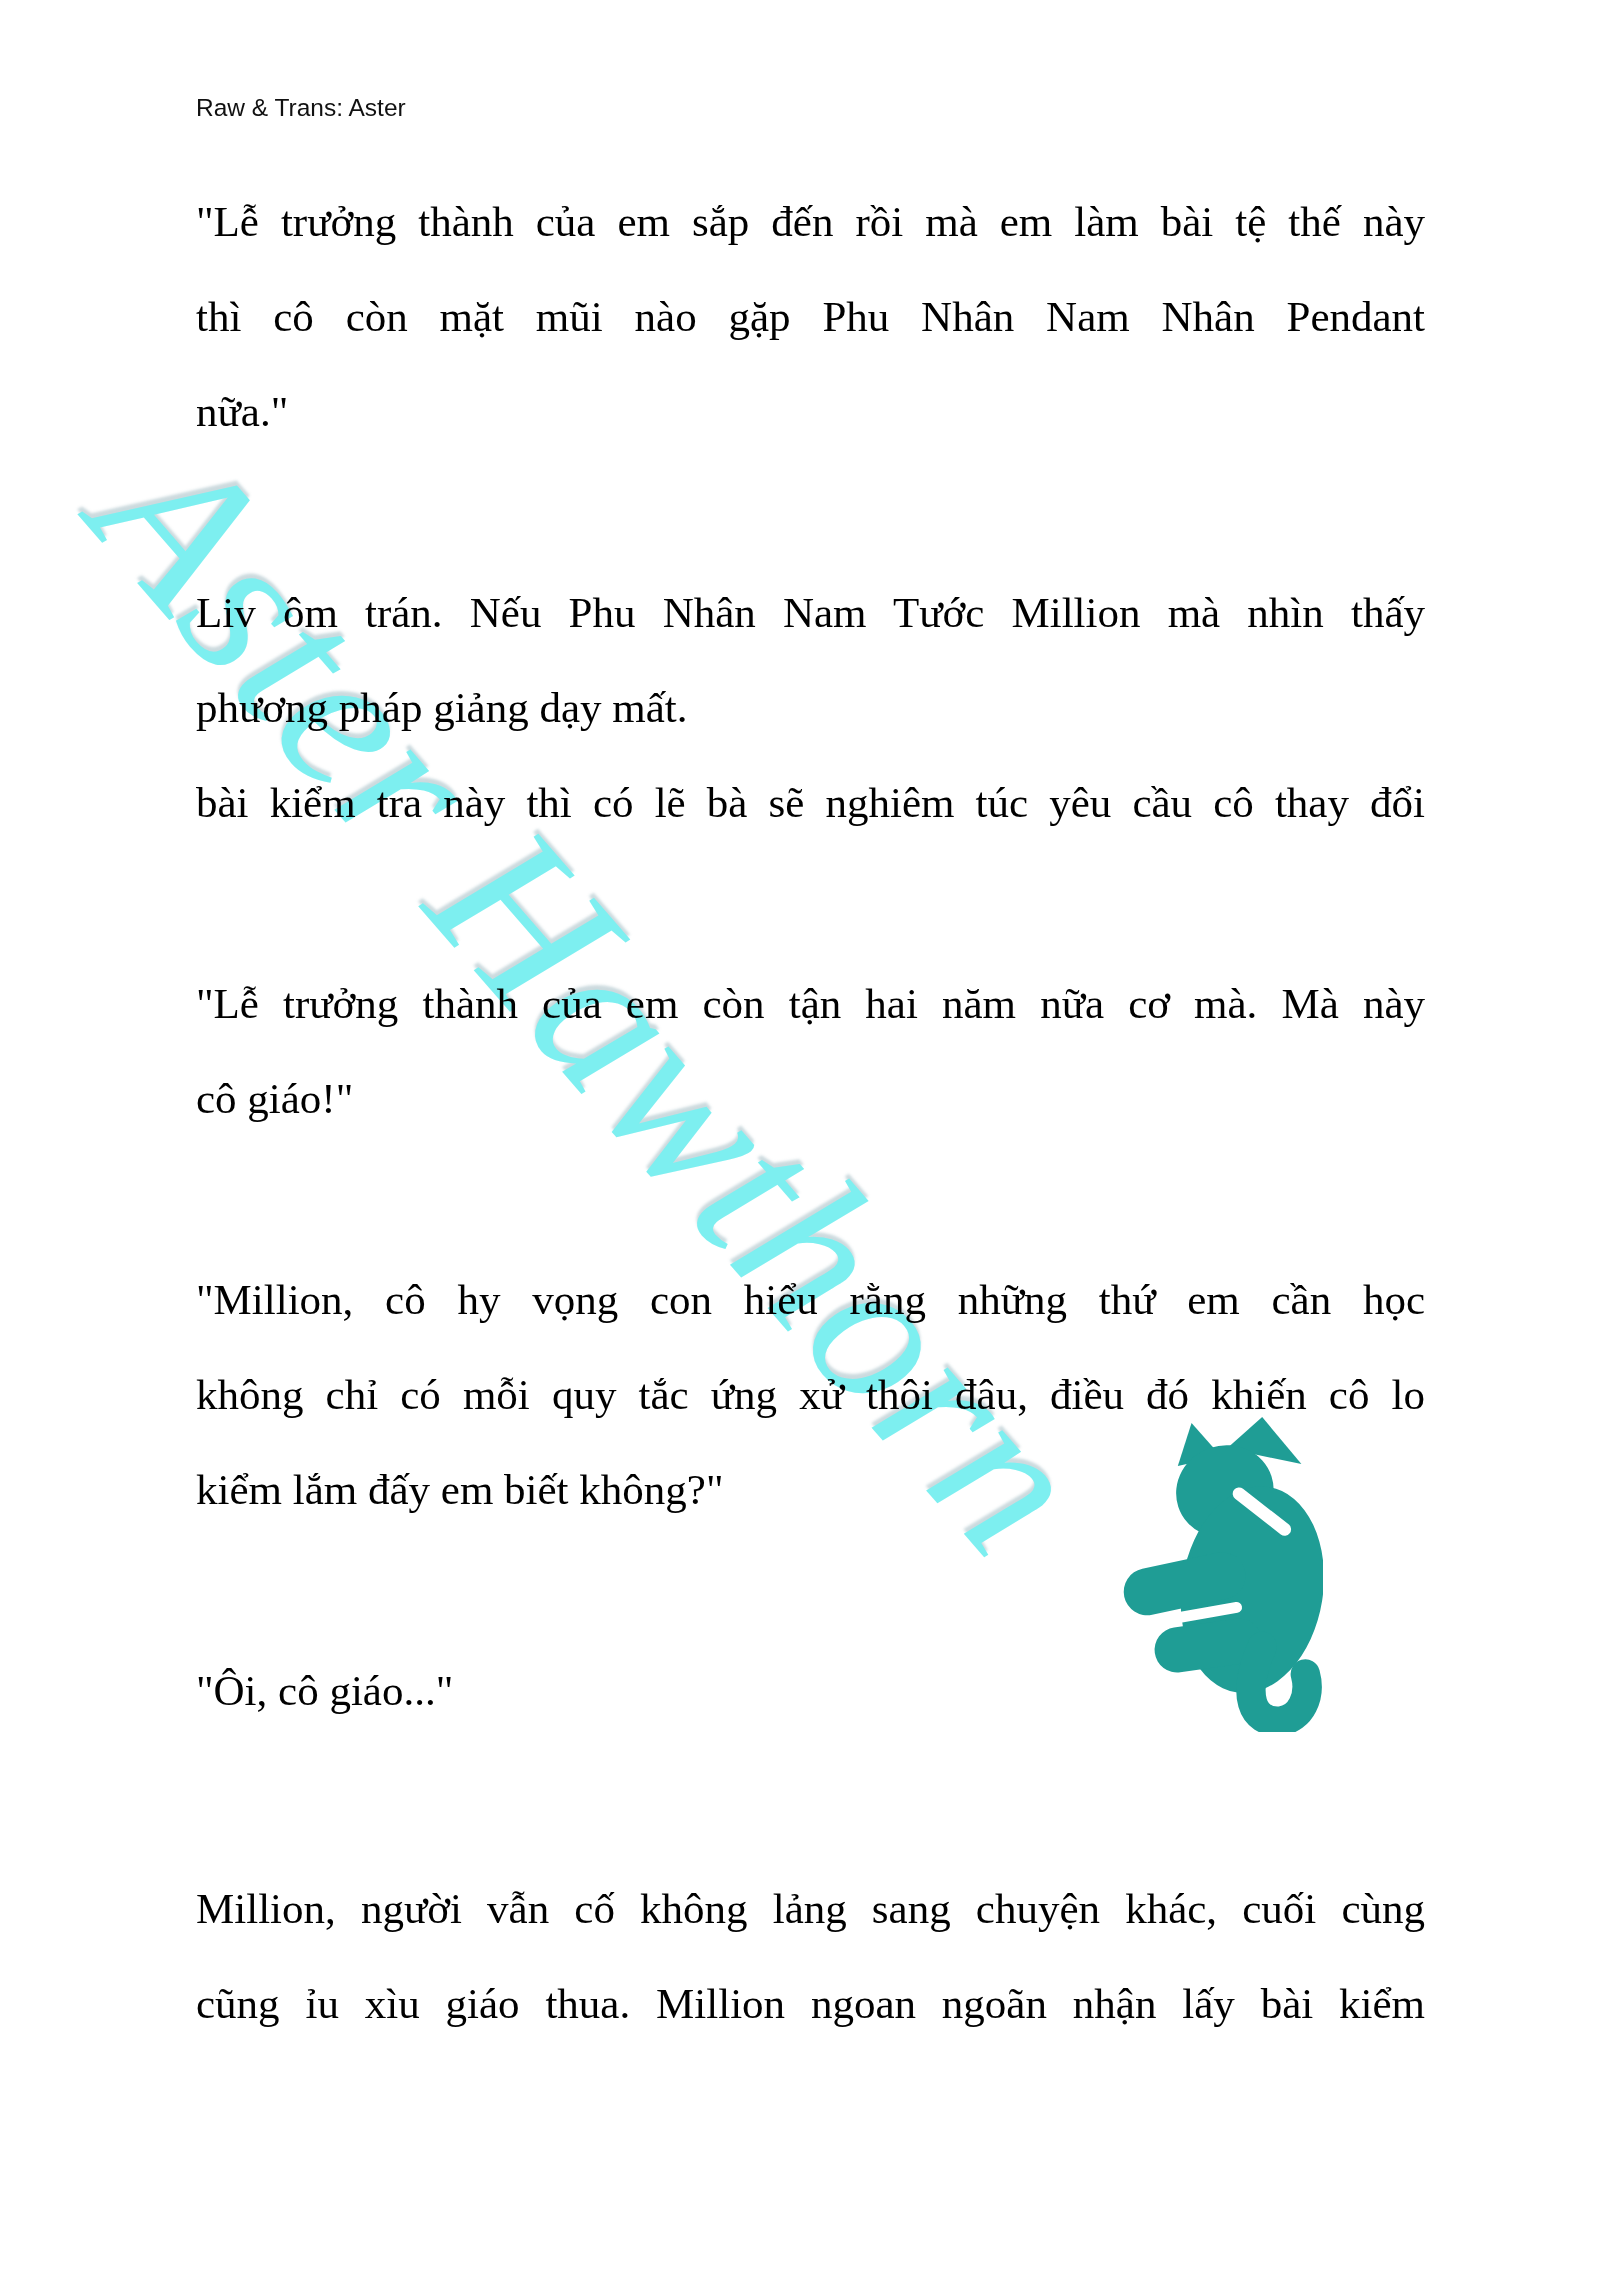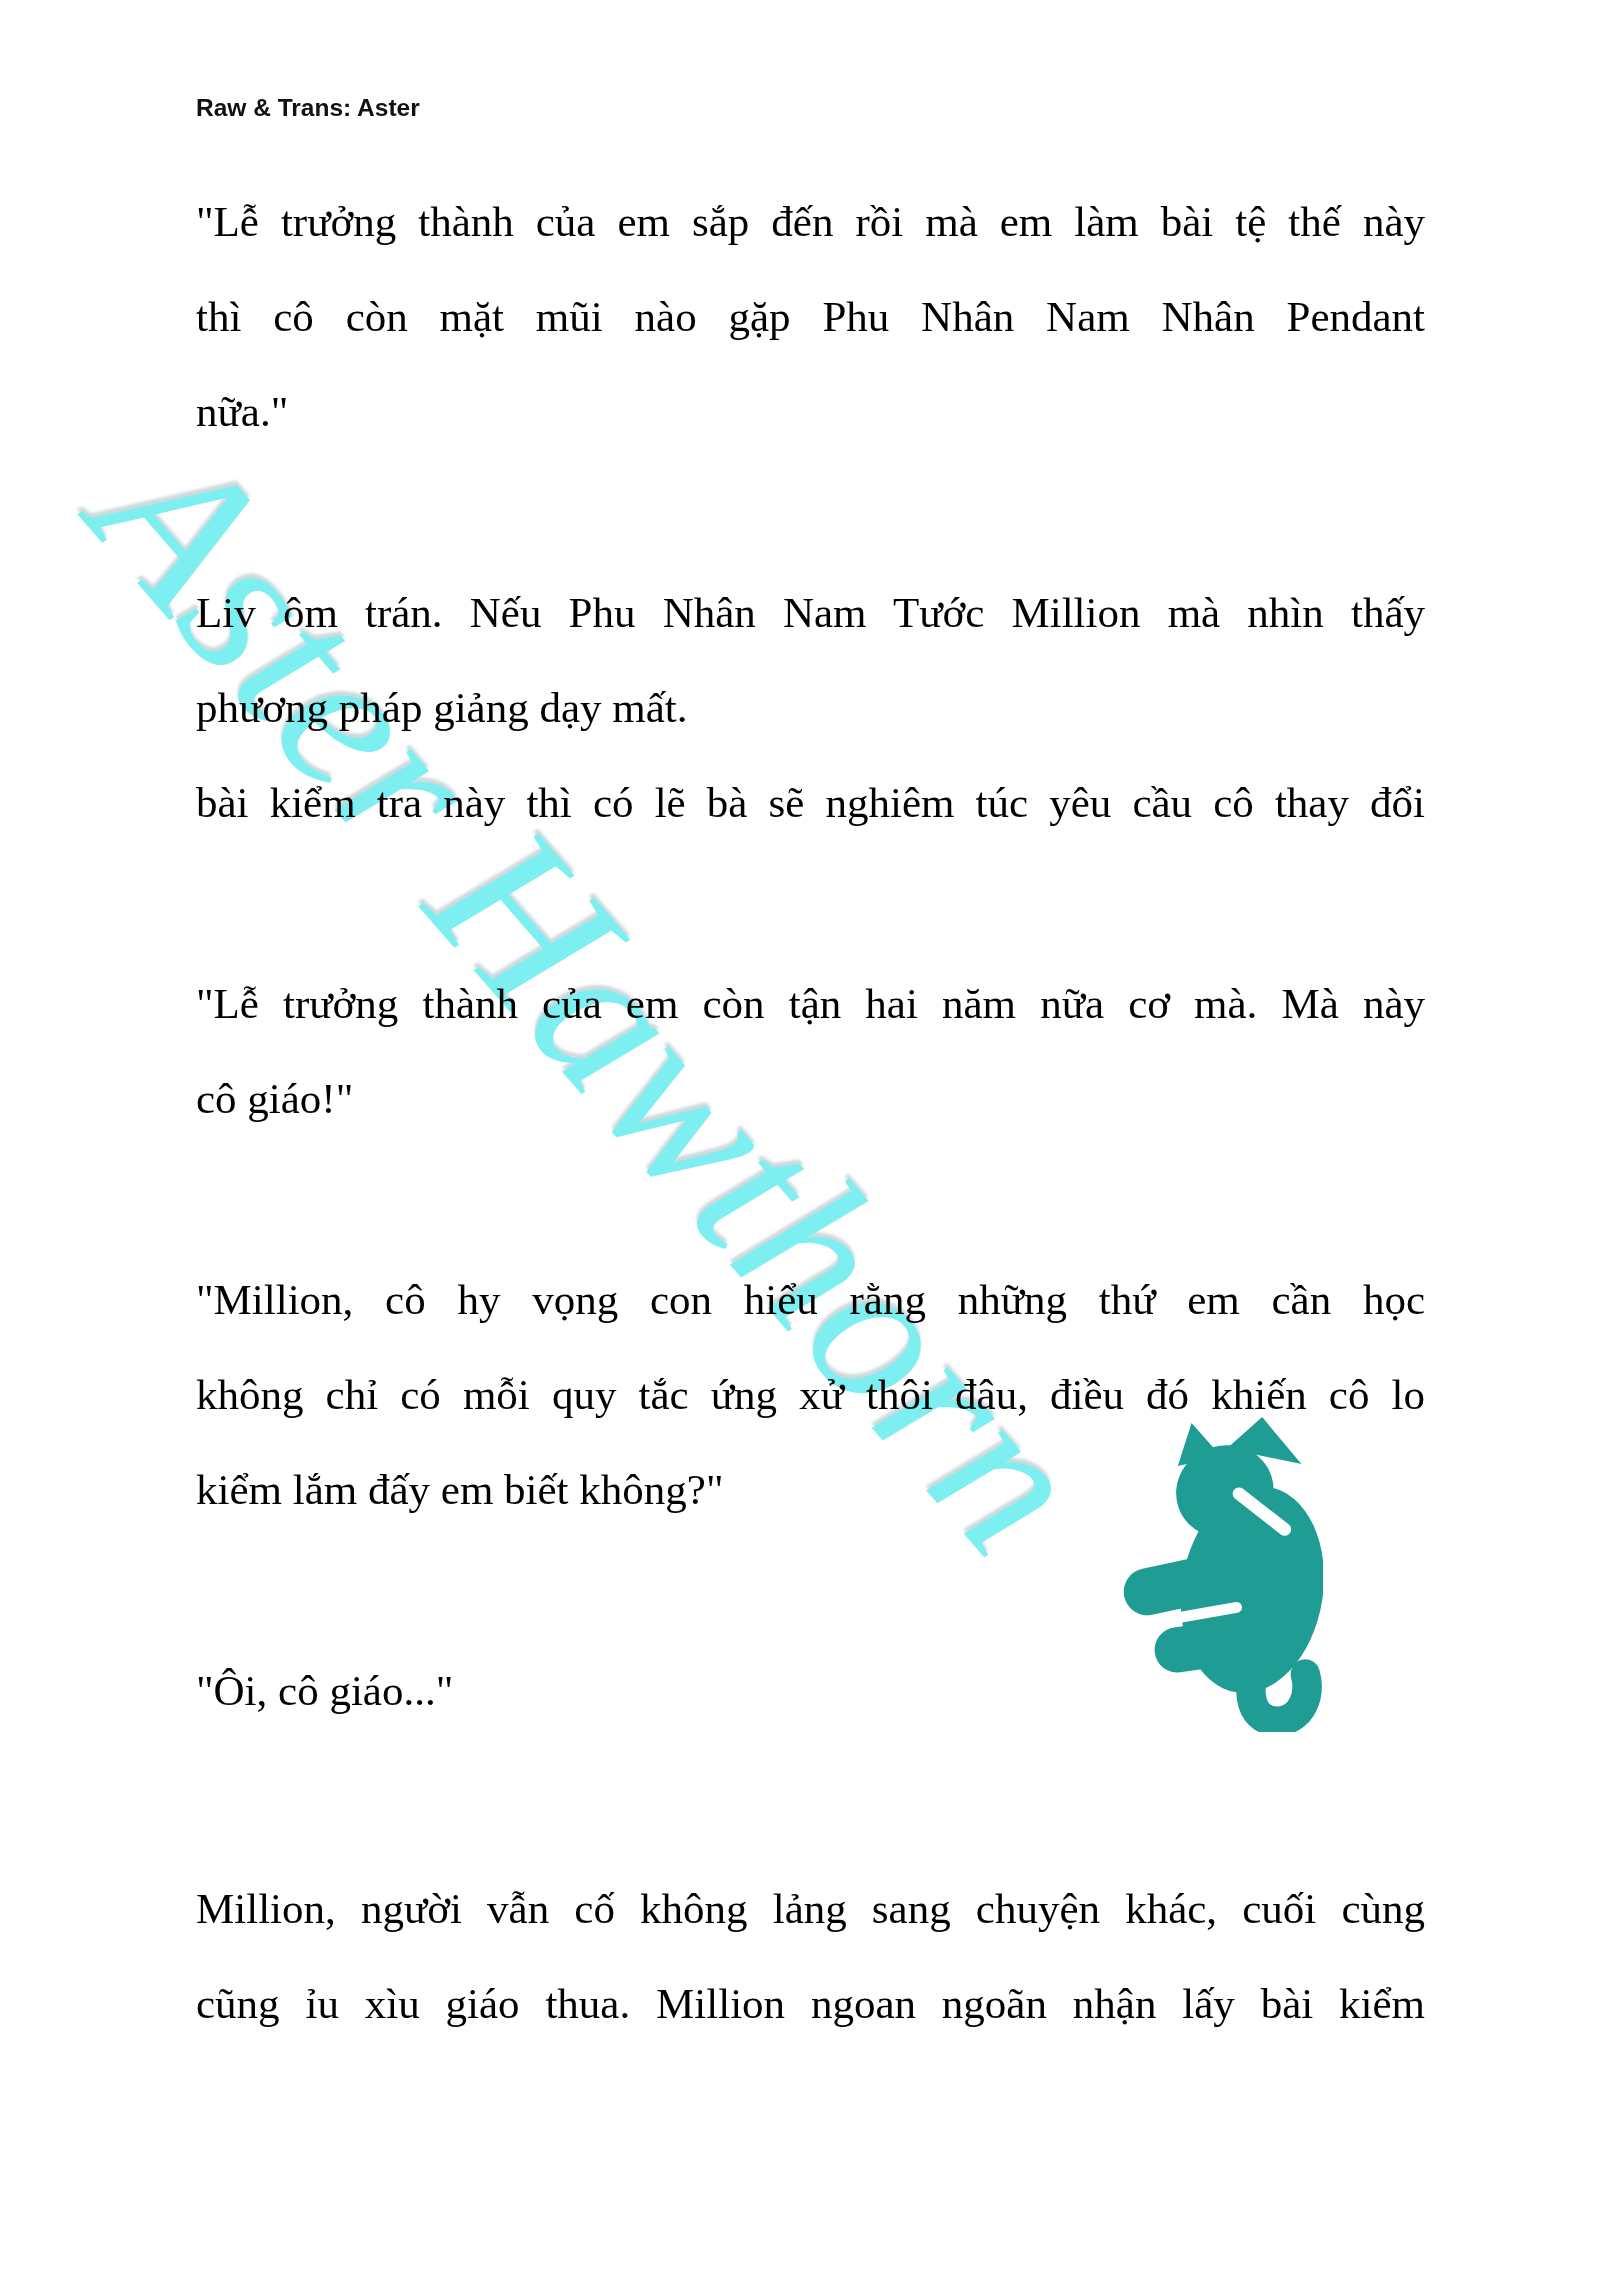--- a/index.html
+++ b/index.html
@@ -37,21 +37,20 @@
   }
   .header {
     position: absolute;
     left: 196px;
     top: 90px;
     z-index: 3;
     font-family: "Liberation Sans", sans-serif;
     font-size: 24.5px;
     line-height: 35px;
     color: #111111;
-    font-weight: bold;
   }
   .content {
     position: absolute;
     left: 196px;
     top: 174px;
     width: 1229px;
     z-index: 3;
   }
   .para { margin: 0 0 106px 0; }
   .para.gap-lg { margin-bottom: 123px; }

